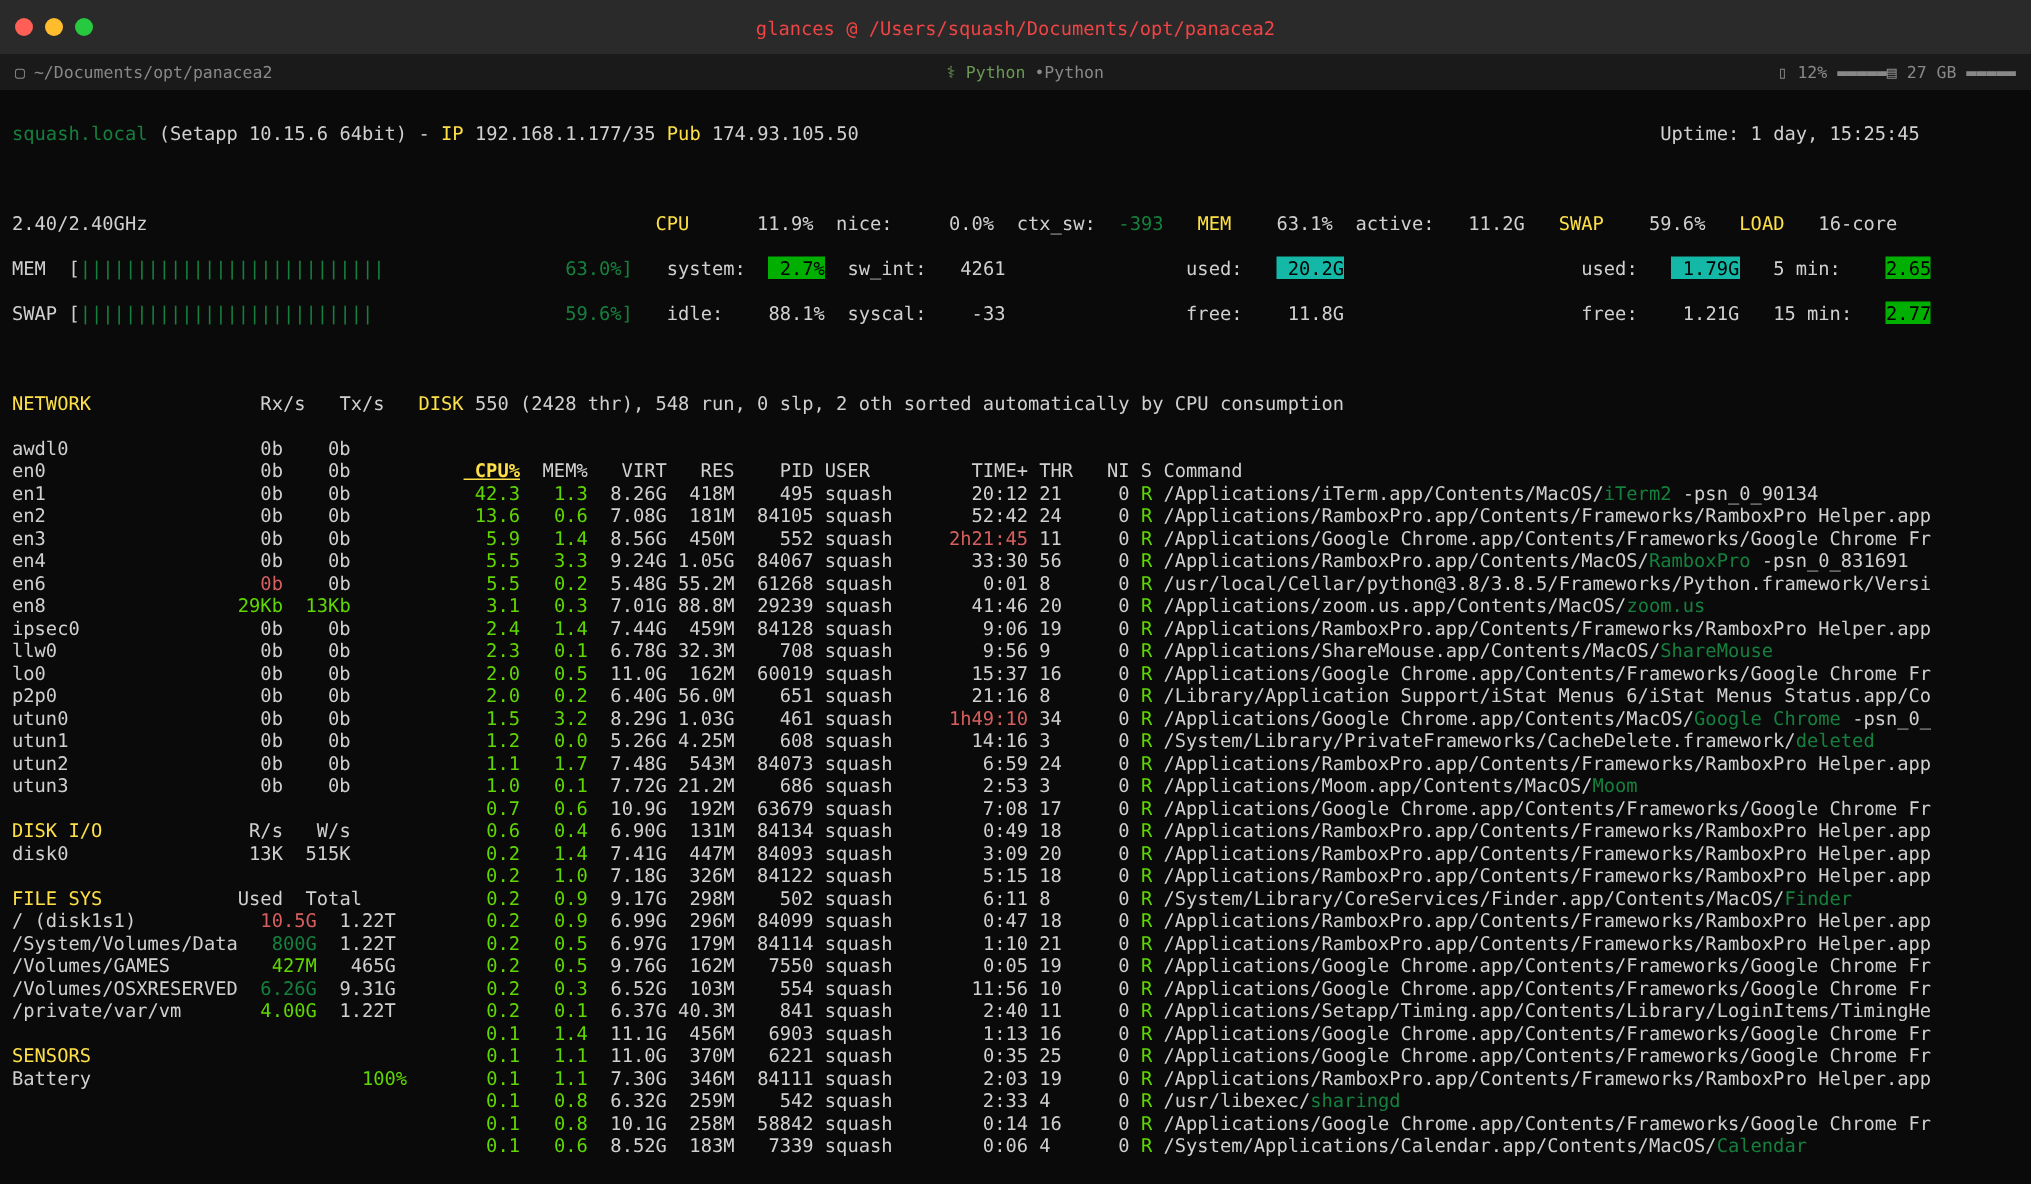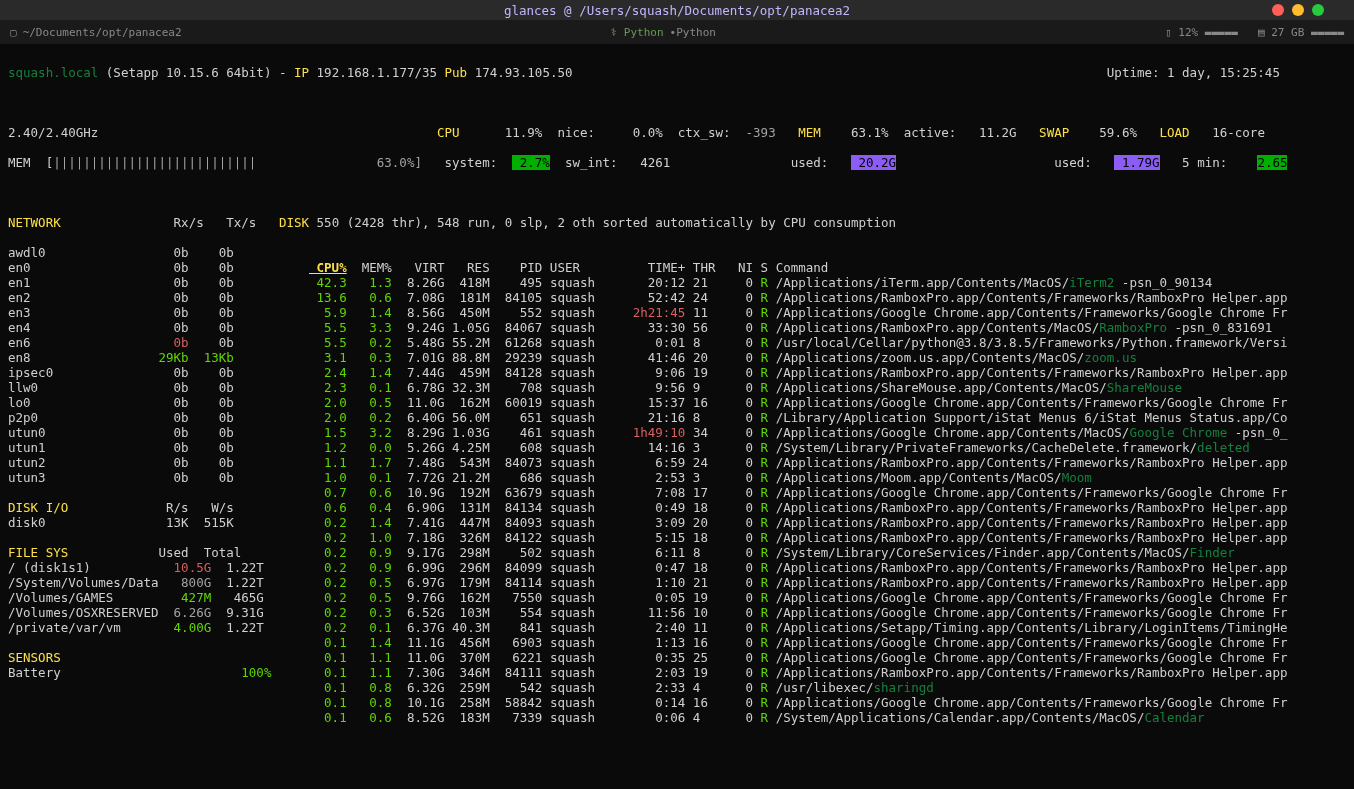--- a/index.html
+++ b/index.html
@@ -8,61 +8,60 @@
   color: #d0d0d0;
   font-family: 'Menlo', 'Monaco', 'Consolas', monospace;
   font-size: 12.5px;
   line-height: 15px;
   width: 1354px;
   height: 789px;
   overflow: hidden;
 }
 .titlebar {
   background: #2a2a2a;
-  height: 20px;
+  height: 36px;
   display: flex;
   align-items: center;
   padding: 0 10px;
-  color: #c4b5fd;
+  color: #ef4444;
   font-weight: 500;
-  justify-content: flex-end;
 }
 .traffic-lights { display: flex; gap: 8px; margin-right: 20px; }
 .light { width: 12px; height: 12px; border-radius: 50%; }
 .light.red { background: #ff5f56; }
 .light.yellow { background: #ffbd2e; }
 .light.green { background: #27c93f; }
 .title-center { position: absolute; left: 50%; transform: translateX(-50%); }
 .toolbar {
   background: #1a1a1a;
   height: 24px;
   display: flex;
   align-items: center;
   padding: 0 10px;
   color: #888;
   font-size: 11px;
 }
 .folder-icon { margin-right: 6px; }
 .toolbar-spacer { flex: 1; }
 .python-label { color: #6a9955; margin-right: 6px; }
 .python-label2 { color: #888; }
-.battery-icon, .disk-icon { margin-left: 20px; color: #888; }
+.battery-icon, .disk-icon { color: #888; }
 .terminal {
   padding: 6px 8px;
   white-space: pre;
 }
 .hi-cyan { color: #15803d; }
 .green { color: #5fd700; }
 .bold-green { color: #fde047; }
 .red { color: #d75f5f; }
 .yellow { color: #d7af00; }
-.blue { color: #a3a3a3; }
+.blue { color: #15803d; }
 .underlined { text-decoration: underline; font-weight: bold; }
 .hl-green { background: #00af00; color: #000; }
-.hl-blue { background: #8b5cf6; color: #000; }
+.hl-blue { background: #14b8a6; color: #000; }
 .row { display: block; }
 </style>
 </head>
 <body>
 
 <div class="titlebar">
   <div class="traffic-lights">
     <div class="light red"></div>
     <div class="light yellow"></div>
     <div class="light green"></div>
@@ -80,18 +79,19 @@
   <div class="toolbar-spacer"></div>
   <span class="battery-icon">▯ <span>12%</span> ▬▬▬▬▬</span>
   <span class="disk-icon">▤ <span>27 GB</span> ▬▬▬▬▬</span>
 </div>
 
 <div class="terminal">
 <div class="row"><span class="hi-cyan">squash.local</span> <span>(Setapp 10.15.6 64bit)</span> - <span class="bold-green">IP</span> <span>192.168.1.177/35</span> <span class="bold-green">Pub</span> <span>174.93.105.50</span>                                                                       <span>Uptime: 1 day, 15:25:45</span></div>
 <div class="row">&nbsp;</div>
 <div class="row"><span>2.40/2.40GHz</span>                                             <span class="bold-green">CPU</span>      <span>11.9%</span>  nice:     <span>0.0%</span>  ctx_sw:  <span class="blue">-393</span>   <span class="bold-green">MEM</span>    <span>63.1%</span>  active:   <span>11.2G</span>   <span class="bold-green">SWAP</span>    <span>59.6%</span>   <span class="bold-green">LOAD</span>   <span>16-core</span></div>
 <div class="row"><span>MEM</span>  [<span class="blue">|||||||||||||||||||||||||||</span>                <span class="blue">63.0%]</span>   system:  <span class="hl-green"> <span>2.7%</span></span>  sw_int:   <span>4261</span>                used:   <span class="hl-blue"> <span>20.2G</span></span>                     used:   <span class="hl-blue"> <span>1.79G</span></span>   5 min:    <span class="hl-green">2.65</span></div>
+<div class="row"><span>SWAP</span> [<span class="blue">||||||||||||||||||||||||||</span>                 <span class="blue">59.6%]</span>   idle:    <span>88.1%</span>  syscal:    <span>-33</span>                free:    <span>11.8G</span>                     free:    <span>1.21G</span>   15 min:   <span class="hl-green">2.77</span></div>
 <div class="row">&nbsp;</div>
 <div class="row"><span class="bold-green">NETWORK</span>               <span>Rx/s</span>   <span>Tx/s</span>   <span class="bold-green">DISK</span> <span>550 (2428 thr), 548 run, 0 slp, 2 oth sorted automatically by CPU consumption</span></div>
 <div id="left-and-tasks"><div class="row">awdl0                 0b    0b          </div><div class="row">en0                   0b    0b          <span class="bold-green underlined"> CPU%</span>  MEM%   VIRT   RES    PID USER         TIME+ THR   NI S Command</div><div class="row">en1                   0b    0b          <span class="green"> 42.3</span> <span class="green">  1.3</span>  8.26G  418M    495 squash       20:12 21     0 <span class="green">R</span> /Applications/iTerm.app/Contents/MacOS/<span class="hi-cyan">iTerm2</span> -psn_0_90134</div><div class="row">en2                   0b    0b          <span class="green"> 13.6</span> <span class="green">  0.6</span>  7.08G  181M  84105 squash       52:42 24     0 <span class="green">R</span> /Applications/RamboxPro.app/Contents/Frameworks/RamboxPro Helper.app</div><div class="row">en3                   0b    0b          <span class="green">  5.9</span> <span class="green">  1.4</span>  8.56G  450M    552 squash     <span class="red">2h21:45</span> 11     0 <span class="green">R</span> /Applications/Google Chrome.app/Contents/Frameworks/Google Chrome Fr</div><div class="row">en4                   0b    0b          <span class="green">  5.5</span> <span class="green">  3.3</span>  9.24G 1.05G  84067 squash       33:30 56     0 <span class="green">R</span> /Applications/RamboxPro.app/Contents/MacOS/<span class="hi-cyan">RamboxPro</span> -psn_0_831691</div><div class="row">en6                   <span class="red">0b</span>    0b          <span class="green">  5.5</span> <span class="green">  0.2</span>  5.48G 55.2M  61268 squash        0:01 8      0 <span class="green">R</span> /usr/local/Cellar/python@3.8/3.8.5/Frameworks/Python.framework/Versi</div><div class="row">en8                 <span class="green">29Kb</span>  <span class="green">13Kb</span>          <span class="green">  3.1</span> <span class="green">  0.3</span>  7.01G 88.8M  29239 squash       41:46 20     0 <span class="green">R</span> /Applications/zoom.us.app/Contents/MacOS/<span class="hi-cyan">zoom.us</span></div><div class="row">ipsec0                0b    0b          <span class="green">  2.4</span> <span class="green">  1.4</span>  7.44G  459M  84128 squash        9:06 19     0 <span class="green">R</span> /Applications/RamboxPro.app/Contents/Frameworks/RamboxPro Helper.app</div><div class="row">llw0                  0b    0b          <span class="green">  2.3</span> <span class="green">  0.1</span>  6.78G 32.3M    708 squash        9:56 9      0 <span class="green">R</span> /Applications/ShareMouse.app/Contents/MacOS/<span class="hi-cyan">ShareMouse</span></div><div class="row">lo0                   0b    0b          <span class="green">  2.0</span> <span class="green">  0.5</span>  11.0G  162M  60019 squash       15:37 16     0 <span class="green">R</span> /Applications/Google Chrome.app/Contents/Frameworks/Google Chrome Fr</div><div class="row">p2p0                  0b    0b          <span class="green">  2.0</span> <span class="green">  0.2</span>  6.40G 56.0M    651 squash       21:16 8      0 <span class="green">R</span> /Library/Application Support/iStat Menus 6/iStat Menus Status.app/Co</div><div class="row">utun0                 0b    0b          <span class="green">  1.5</span> <span class="green">  3.2</span>  8.29G 1.03G    461 squash     <span class="red">1h49:10</span> 34     0 <span class="green">R</span> /Applications/Google Chrome.app/Contents/MacOS/<span class="hi-cyan">Google Chrome</span> -psn_0_</div><div class="row">utun1                 0b    0b          <span class="green">  1.2</span> <span class="green">  0.0</span>  5.26G 4.25M    608 squash       14:16 3      0 <span class="green">R</span> /System/Library/PrivateFrameworks/CacheDelete.framework/<span class="hi-cyan">deleted</span></div><div class="row">utun2                 0b    0b          <span class="green">  1.1</span> <span class="green">  1.7</span>  7.48G  543M  84073 squash        6:59 24     0 <span class="green">R</span> /Applications/RamboxPro.app/Contents/Frameworks/RamboxPro Helper.app</div><div class="row">utun3                 0b    0b          <span class="green">  1.0</span> <span class="green">  0.1</span>  7.72G 21.2M    686 squash        2:53 3      0 <span class="green">R</span> /Applications/Moom.app/Contents/MacOS/<span class="hi-cyan">Moom</span></div><div class="row">                                        <span class="green">  0.7</span> <span class="green">  0.6</span>  10.9G  192M  63679 squash        7:08 17     0 <span class="green">R</span> /Applications/Google Chrome.app/Contents/Frameworks/Google Chrome Fr</div><div class="row"><span class="bold-green">DISK I/O          </span>   R/s   W/s          <span class="green">  0.6</span> <span class="green">  0.4</span>  6.90G  131M  84134 squash        0:49 18     0 <span class="green">R</span> /Applications/RamboxPro.app/Contents/Frameworks/RamboxPro Helper.app</div><div class="row">disk0                13K  515K          <span class="green">  0.2</span> <span class="green">  1.4</span>  7.41G  447M  84093 squash        3:09 20     0 <span class="green">R</span> /Applications/RamboxPro.app/Contents/Frameworks/RamboxPro Helper.app</div><div class="row">                                        <span class="green">  0.2</span> <span class="green">  1.0</span>  7.18G  326M  84122 squash        5:15 18     0 <span class="green">R</span> /Applications/RamboxPro.app/Contents/Frameworks/RamboxPro Helper.app</div><div class="row"><span class="bold-green">FILE SYS          </span>  Used  Total         <span class="green">  0.2</span> <span class="green">  0.9</span>  9.17G  298M    502 squash        6:11 8      0 <span class="green">R</span> /System/Library/CoreServices/Finder.app/Contents/MacOS/<span class="hi-cyan">Finder</span></div><div class="row">/ (disk1s1)           <span class="red">10.5G</span>  1.22T      <span class="green">  0.2</span> <span class="green">  0.9</span>  6.99G  296M  84099 squash        0:47 18     0 <span class="green">R</span> /Applications/RamboxPro.app/Contents/Frameworks/RamboxPro Helper.app</div><div class="row">/System/Volumes/Data   <span class="blue">800G</span>  1.22T      <span class="green">  0.2</span> <span class="green">  0.5</span>  6.97G  179M  84114 squash        1:10 21     0 <span class="green">R</span> /Applications/RamboxPro.app/Contents/Frameworks/RamboxPro Helper.app</div><div class="row">/Volumes/GAMES         <span class="green">427M</span>   465G      <span class="green">  0.2</span> <span class="green">  0.5</span>  9.76G  162M   7550 squash        0:05 19     0 <span class="green">R</span> /Applications/Google Chrome.app/Contents/Frameworks/Google Chrome Fr</div><div class="row">/Volumes/OSXRESERVED  <span class="blue">6.26G</span>  9.31G      <span class="green">  0.2</span> <span class="green">  0.3</span>  6.52G  103M    554 squash       11:56 10     0 <span class="green">R</span> /Applications/Google Chrome.app/Contents/Frameworks/Google Chrome Fr</div><div class="row">/private/var/vm       <span class="green">4.00G</span>  1.22T      <span class="green">  0.2</span> <span class="green">  0.1</span>  6.37G 40.3M    841 squash        2:40 11     0 <span class="green">R</span> /Applications/Setapp/Timing.app/Contents/Library/LoginItems/TimingHe</div><div class="row">                                        <span class="green">  0.1</span> <span class="green">  1.4</span>  11.1G  456M   6903 squash        1:13 16     0 <span class="green">R</span> /Applications/Google Chrome.app/Contents/Frameworks/Google Chrome Fr</div><div class="row"><span class="bold-green">SENSORS</span>                                 <span class="green">  0.1</span> <span class="green">  1.1</span>  11.0G  370M   6221 squash        0:35 25     0 <span class="green">R</span> /Applications/Google Chrome.app/Contents/Frameworks/Google Chrome Fr</div><div class="row">Battery                       <span class="green"> 100%</span>     <span class="green">  0.1</span> <span class="green">  1.1</span>  7.30G  346M  84111 squash        2:03 19     0 <span class="green">R</span> /Applications/RamboxPro.app/Contents/Frameworks/RamboxPro Helper.app</div><div class="row">                                        <span class="green">  0.1</span> <span class="green">  0.8</span>  6.32G  259M    542 squash        2:33 4      0 <span class="green">R</span> /usr/libexec/<span class="hi-cyan">sharingd</span></div><div class="row">                                        <span class="green">  0.1</span> <span class="green">  0.8</span>  10.1G  258M  58842 squash        0:14 16     0 <span class="green">R</span> /Applications/Google Chrome.app/Contents/Frameworks/Google Chrome Fr</div><div class="row">                                        <span class="green">  0.1</span> <span class="green">  0.6</span>  8.52G  183M   7339 squash        0:06 4      0 <span class="green">R</span> /System/Applications/Calendar.app/Contents/MacOS/<span class="hi-cyan">Calendar</span></div></div>
 
 
 </div>
 
 </body></html>

